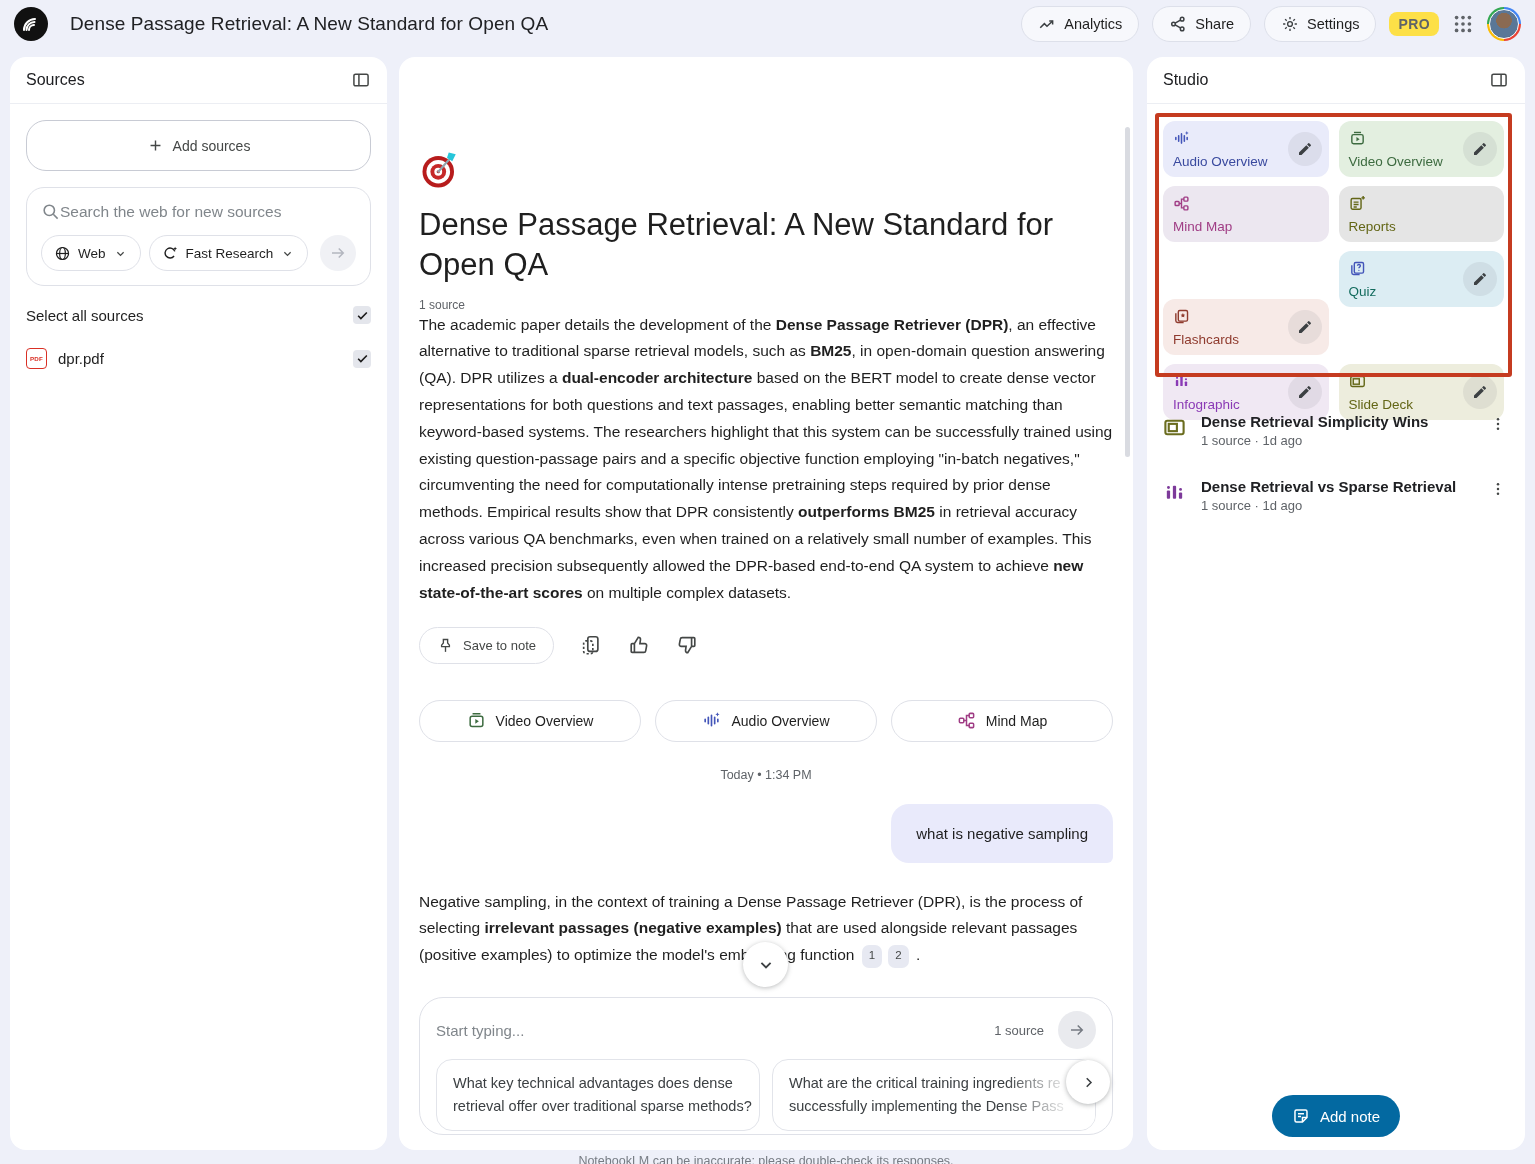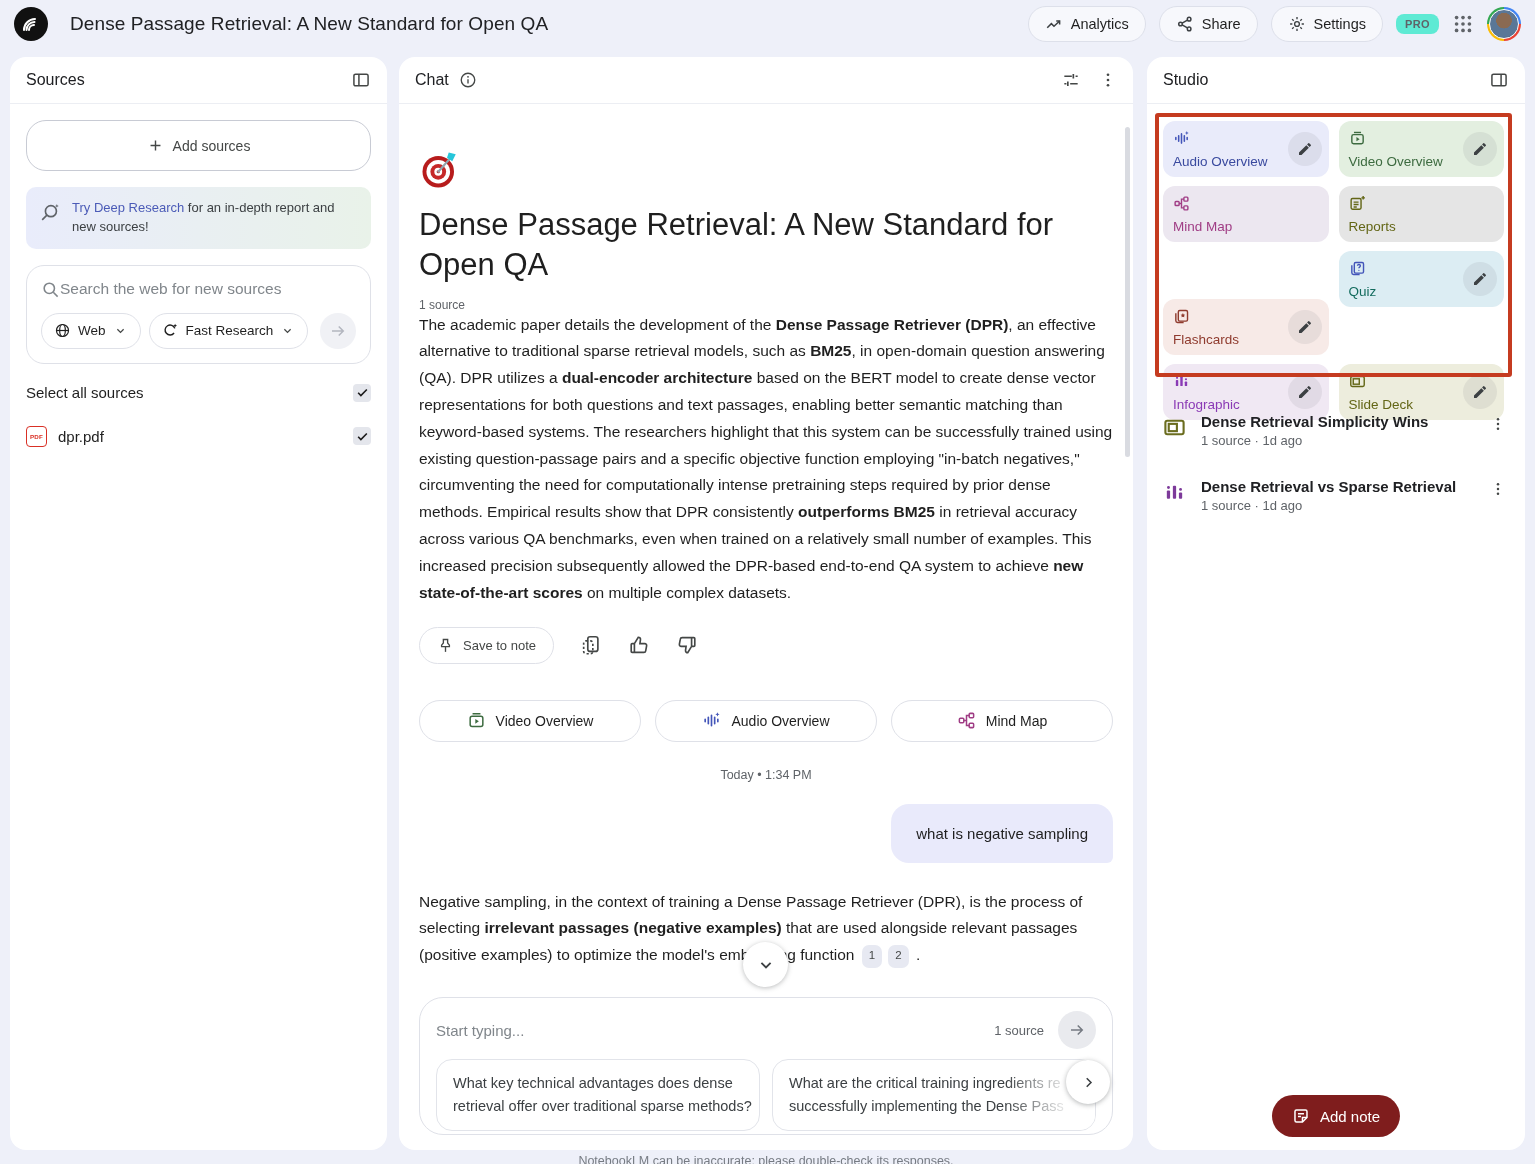--- a/index.html
+++ b/index.html
@@ -11,21 +11,21 @@
   svg { display:block; }
 
   
   .topbar { position:absolute; left:0; top:0; right:0; height:48px; display:flex; align-items:center; padding:0 14px; }
   .logo { width:34px; height:34px; margin-right:22px; flex:none; }
   .nb-title { font-size:19px; color:#202124; letter-spacing:.1px; }
   .topbar-right { margin-left:auto; display:flex; align-items:center; gap:13px; }
   .top-pill { display:flex; align-items:center; gap:8px; height:36px; padding:0 16px; border-radius:18px;
               background:rgba(255,255,255,.55); border:1px solid #dde0ea; font-size:14.5px; color:#1f1f1f; cursor:pointer; }
   .top-pill svg { width:18px; height:18px; color:#3c4043; }
-  .pro-badge { background:#5eead4; border-radius:8px; padding:4px 9px; font-size:11px; font-weight:700; color:#5f6368; letter-spacing:.4px; }
+  .pro-badge { background:#fde047; border-radius:8px; padding:4px 9px; font-size:14px; font-weight:700; color:#5f6368; letter-spacing:.4px; }
   .apps-grid { width:22px; height:22px; color:#5f6368; cursor:pointer; }
   .avatar { width:34px; height:34px; border-radius:50%; padding:2px; cursor:pointer;
             background:conic-gradient(#4285f4 0 25%,#ea4335 25% 50%,#fbbc05 50% 75%,#34a853 75% 100%); }
   .avatar .photo { width:100%; height:100%; border-radius:50%; background:radial-gradient(circle at 50% 38%,#8a6a52 0 34%,#5a7797 36% 70%,#33506f 100%); border:1.5px solid #fff; }
 
   
   .panel { position:absolute; top:57px; bottom:14px; background:#fff; border-radius:16px; }
   #sources-panel { left:10px; width:377px; }
   #chat-panel    { left:399px; width:734px; }
   #studio-panel  { left:1147px; width:378px; }
@@ -124,21 +124,21 @@
   .pencil-btn svg { width:16px; height:16px; color:#3c4043; }
   .studio-items { position:absolute; left:0; right:0; top:356px; }
   .studio-item { display:flex; align-items:flex-start; gap:15px; padding:0 16px; margin-bottom:30px; cursor:pointer; }
   .studio-item .it-icon { width:23px; height:23px; margin-top:3px; flex:none; }
   .it-olive { color:#6b6d1f; } .it-purple { color:#7d3a9a; }
   .it-text { flex:1; }
   .it-title { font-size:15px; font-weight:600; color:#202124; }
   .it-meta { font-size:13px; color:#5f6368; margin-top:3px; }
   .kebab-btn { width:22px; height:22px; color:#444746; cursor:pointer; flex:none; display:flex; align-items:center; justify-content:center; }
   .add-note-btn { position:absolute; left:50%; transform:translateX(-50%); bottom:13px; height:42px; padding:0 20px;
-                  border-radius:21px; background:#7f1d1d; color:#fff; display:flex; align-items:center; gap:10px;
+                  border-radius:21px; background:#0369a1; color:#fff; display:flex; align-items:center; gap:10px;
                   font-size:15px; font-weight:500; cursor:pointer; border:none; }
   .add-note-btn svg { width:18px; height:18px; color:#fff; }
 </style>
 </head>
 <body>
 
 <div class="topbar">
   <svg class="logo" viewBox="0 0 34 34">
     <circle cx="17" cy="17" r="17" fill="#111"></circle>
     <path d="M10 23a11 11 0 0 1 11-11" stroke="#fff" stroke-width="2" fill="none" stroke-linecap="round"></path>
@@ -195,30 +195,20 @@
       <rect x="3.5" y="5" width="17" height="14" rx="2"></rect>
         <path d="M9.5 5v14"></path>
     </svg>
   </div>
   <button class="add-sources-btn">
     <svg viewBox="0 0 24 24" fill="none" stroke="currentColor" stroke-width="2">
         <path d="M12 5v14M5 12h14"></path>
       </svg>
     <span>Add sources</span>
   </button>
-  <div class="deep-banner">
-    <svg viewBox="0 0 24 24" fill="none" stroke="currentColor" stroke-width="1.8">
-      <circle cx="13" cy="10" r="6"></circle>
-        <path d="M8.6 14.4L3.5 19.5"></path>
-        <path d="M19.5 2.2l.6 1.5 1.5.6-1.5.6-.6 1.5-.6-1.5-1.5-.6 1.5-.6z" fill="currentColor" stroke="none"></path>
-    </svg>
-    <div>
-      <span class="deep-link">Try Deep Research</span><span> for an in-depth report and new sources!</span>
-    </div>
-  </div>
   <div class="search-card">
     <div class="search-row">
       <svg viewBox="0 0 24 24" fill="none" stroke="currentColor" stroke-width="2">
         <circle cx="10.5" cy="10.5" r="6.5"></circle>
           <path d="M15.5 15.5L21 21"></path>
       </svg>
       <input class="search-input" placeholder="Search the web for new sources" style="">
     </div>
     <div class="filters-row">
       <div class="filter-pill">
@@ -262,40 +252,20 @@
     <span>dpr.pdf</span>
     <div class="checkbox">
       <svg viewBox="0 0 24 24" fill="none" stroke="currentColor" stroke-width="3">
           <path d="M4 12.5l5 5L20 6.5"></path>
         </svg>
     </div>
   </div>
 </div>
 
 <div class="panel" id="chat-panel">
-  <div class="panel-header">
-    <div class="chat-header-left">
-      <span class="ph-title">Chat</span>
-      <svg class="ph-icon" style="width:18px;height:18px" viewBox="0 0 24 24" fill="none" stroke="currentColor" stroke-width="1.8">
-        <circle cx="12" cy="12" r="9"></circle>
-          <path d="M12 11v5.5"></path>
-          <circle cx="12" cy="7.8" r="1.2" fill="currentColor" stroke="none"></circle>
-      </svg>
-    </div>
-    <div class="chat-header-right">
-      <svg class="ph-icon" viewBox="0 0 24 24" fill="none" stroke="currentColor" stroke-width="2">
-        <path d="M4 7.5h9M17.5 7.5H20M14.8 4.8v5.4M4 16.5h2.5M11 16.5h9M8.2 13.8v5.4"></path>
-      </svg>
-      <svg class="ph-icon" style="width:18px" viewBox="0 0 24 24" fill="currentColor">
-        <circle cx="12" cy="5" r="1.8"></circle>
-          <circle cx="12" cy="12" r="1.8"></circle>
-          <circle cx="12" cy="19" r="1.8"></circle>
-      </svg>
-    </div>
-  </div>
 
   <div class="chat-body">
     <svg class="dart" viewBox="0 0 48 48">
       <circle cx="22" cy="26" r="18" fill="#b71c1c"></circle>
       <circle cx="22" cy="26" r="13.5" fill="#fff"></circle>
       <circle cx="22" cy="26" r="9" fill="#c62828"></circle>
       <circle cx="22" cy="26" r="4.5" fill="#fff"></circle>
       <circle cx="22" cy="26" r="1.8" fill="#b71c1c"></circle>
       <path d="M22 26L38 8" stroke="#90a4ae" stroke-width="2.4" stroke-linecap="round"></path>
       <path d="M34 4l8 2-4 8-6-4z" fill="#26c6da"></path>

